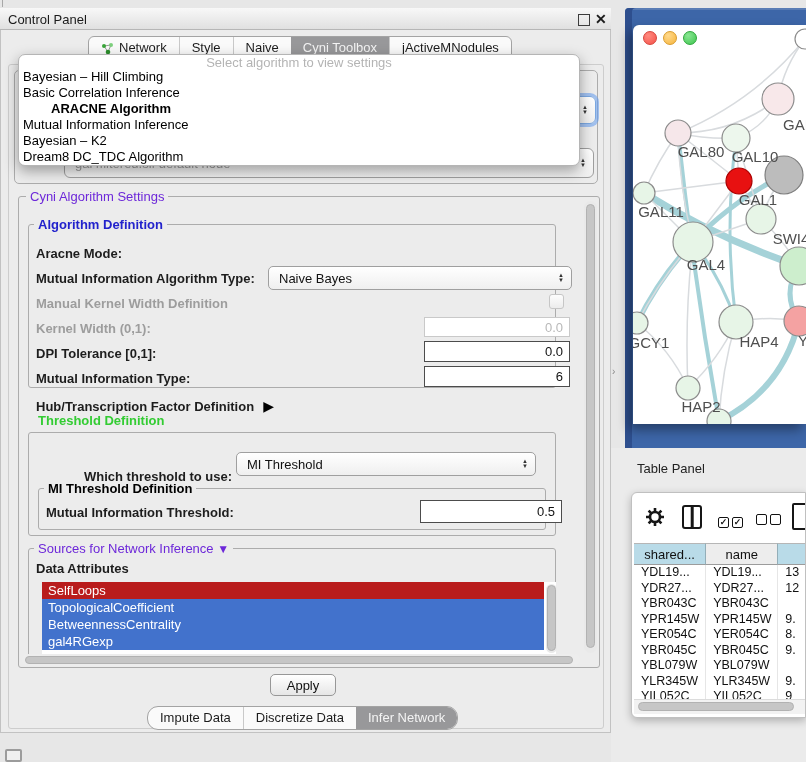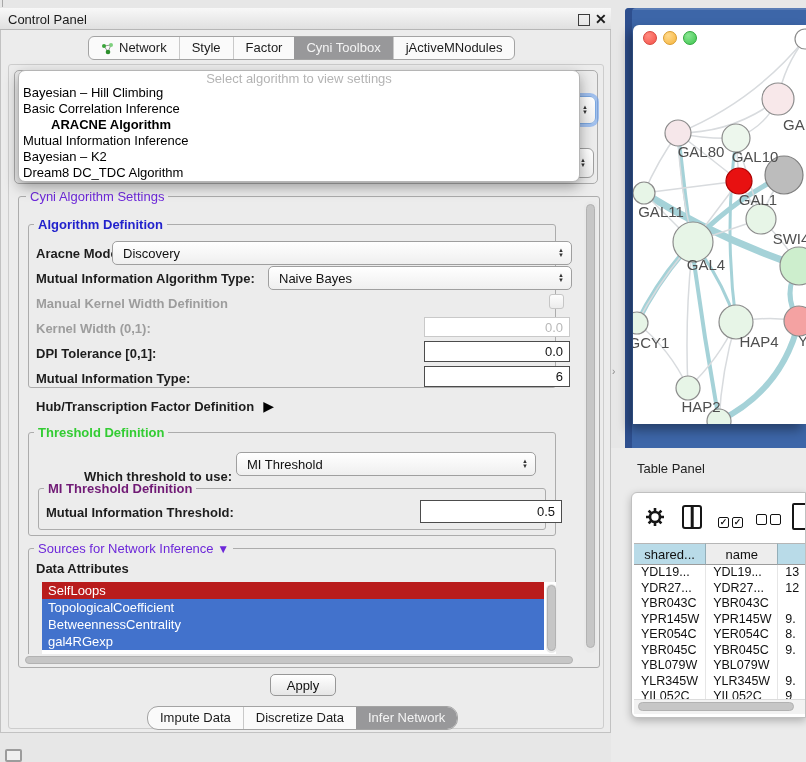--- a/index.html
+++ b/index.html
@@ -27,21 +27,21 @@
   .combo .arrows{position:absolute;right:7px;top:50%;transform:translateY(-50%);display:flex;flex-direction:column;
                  font-size:6px;line-height:5px;color:#333;}
   .tfield{position:absolute;background:#fff;border:1.5px solid #4c4c4c;font-size:13px;display:flex;align-items:center;
           justify-content:flex-end;padding:0 6px;color:#111;box-sizing:border-box;}
   .tfield.dis{border:1px solid #c9c9c9;color:#b9b9b9;}
   .checkbox{position:absolute;width:15px;height:15px;border:1px solid #c6c6c6;border-radius:3px;
             background:linear-gradient(#fdfdfd,#ececec);box-sizing:border-box;}
   .scroll-v{position:absolute;background:#e9e9e9;border-radius:7px;}
   .thumb{position:absolute;background:#c6c6c6;border:1px solid #b2b2b2;border-radius:6px;box-sizing:border-box;}
   
-  #algo-popup{left:18px;top:70px;width:560px;height:110px;background:#fff;border:1px solid #b5b5b5;border-radius:7px;
+  #algo-popup{left:18px;top:54px;width:560px;height:110px;background:#fff;border:1px solid #b5b5b5;border-radius:7px;
               box-shadow:0 5px 14px rgba(0,0,0,.35);z-index:30;font-size:13px;overflow:hidden;}
   .popup-header{color:#b4b4b4;text-align:center;height:13px;line-height:13px;margin-top:1px;}
   .popup-item{line-height:16px;padding-left:4px;color:#000;white-space:nowrap;}
   .popup-item.bold{font-weight:bold;padding-left:32px;}
   
   #attr-list{left:42px;top:582px;width:514px;height:73px;background:#fff;overflow:hidden;}
   .attr-item{height:17px;line-height:17px;font-size:13px;color:#fff;padding-left:6px;width:502px;box-sizing:border-box;}
   
   .button{position:absolute;border:1px solid #979797;border-radius:5px;background:linear-gradient(#ffffff,#e6e6e6);
           font-size:13px;color:#111;display:flex;align-items:center;justify-content:center;box-sizing:border-box;}
@@ -89,21 +89,21 @@
           <circle cx="3" cy="4" r="2" fill="#3aa53a"></circle>
           <circle cx="10" cy="3" r="2" fill="#7ed07e"></circle>
           <circle cx="7" cy="10" r="2.3" fill="#2c8f2c"></circle>
         </svg>
         <span>Network</span>
       </div>
       <div class="tab">
         <span>Style</span>
       </div>
       <div class="tab">
-        <span>Factor</span>
+        <span>Naive</span>
       </div>
       <div class="tab selected">
         <span>Cyni Toolbox</span>
       </div>
       <div class="tab">
         <span>jActiveMNodules</span>
       </div>
     </div>
 
   <div class="abs" style="left:8px;top:64px;width:596px;height:665px;border:1px solid #cdcdcd;border-radius:3px;background:#ececec;box-sizing:border-box;"></div>
@@ -135,27 +135,20 @@
       </div>
   </div>
 
   <div class="abs gbox" style="left:18px;top:196px;width:582px;height:472px;overflow:hidden;"></div>
   <div class="legend" style="left:26px;top:190px;z-index:2;">Cyni Algorithm Settings</div>
 
   <div class="abs gbox" style="left:28px;top:224px;width:528px;height:164px;"></div>
   <div class="legend" style="left:34px;top:218px;font-weight:bold;color:#2222cc;text-align:center;">Algorithm Definition</div>
 
   <div class="lbl" style="left:36px;top:246px;">Aracne Mode:</div>
-  <div class="combo" style="left:112px;top:241px;width:460px;height:24px;">
-    <span>Discovery</span>
-    <span class="arrows">
-        <span>▲</span>
-        <span>▼</span>
-      </span>
-  </div>
 
   <div class="lbl" style="left:36px;top:271px;">Mutual Information Algorithm Type:</div>
   <div class="combo" style="left:268px;top:266px;width:304px;height:24px;">
     <span>Naive Bayes</span>
     <span class="arrows">
         <span>▲</span>
         <span>▼</span>
       </span>
   </div>
 
@@ -176,33 +169,33 @@
   <div class="tfield" style="left:424px;top:366px;width:146px;height:21px;">
       <span>6</span>
     </div>
 
   <div class="abs" style="left:36px;top:398px;display:flex;align-items:center;gap:9px;">
     <span class="lbl" style="position:static;">Hub/Transcription Factor Definition</span>
     <span style="font-size:14px;color:#000;">▶</span>
   </div>
 
   <div class="abs gbox" style="left:28px;top:432px;width:528px;height:104px;"></div>
-  <div class="legend" style="left:34px;top:426px;font-weight:bold;color:#33cc33;">Threshold Definition</div>
+  <div class="legend" style="left:34px;top:414px;font-weight:bold;color:#33cc33;">Threshold Definition</div>
 
   <div class="lbl" style="left:84px;top:469px;">Which threshold to use:</div>
   <div class="combo" style="left:236px;top:452px;width:300px;height:24px;">
     <span>MI Threshold</span>
     <span class="arrows">
         <span>▲</span>
         <span>▼</span>
       </span>
   </div>
 
   <div class="abs gbox" style="left:38px;top:488px;width:508px;height:42px;"></div>
-  <div class="legend" style="left:44px;top:482px;font-weight:bold;color:#701a75;">MI Threshold Definition</div>
+  <div class="legend" style="left:44px;top:482px;font-weight:bold;color:#000000;">MI Threshold Definition</div>
   <div class="lbl" style="left:46px;top:505px;">Mutual Information Threshold:</div>
   <div class="tfield" style="left:420px;top:500px;width:142px;height:23px;">
       <span>0.5</span>
     </div>
 
   <div class="abs gbox" style="left:28px;top:548px;width:528px;height:118px;"></div>
   <div class="legend" style="left:34px;top:542px;">
     <span>Sources for Network Inference</span>
     <span style="font-size:12px;">▼</span>
   </div>

